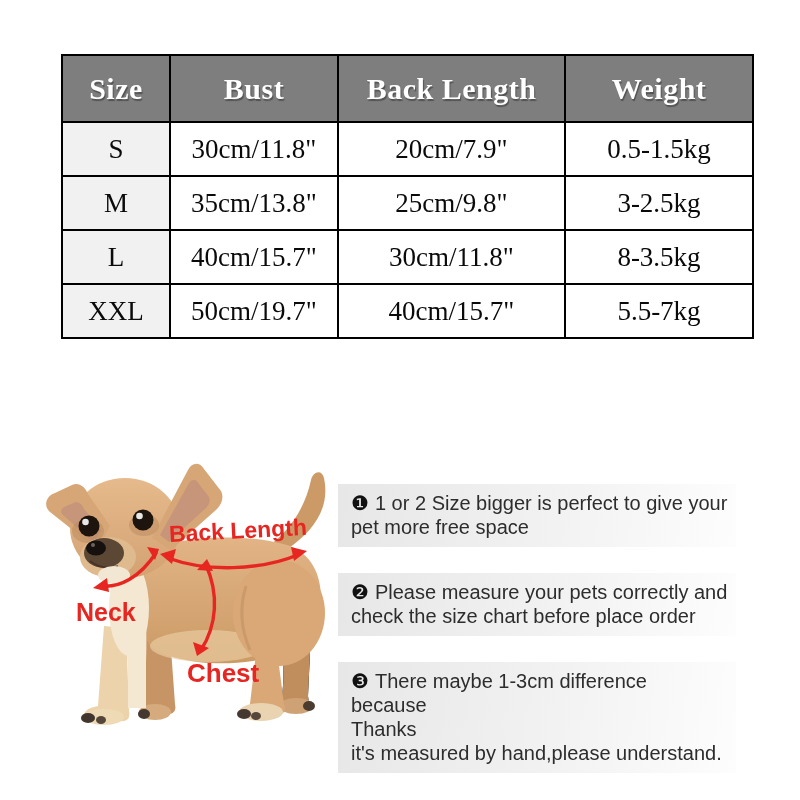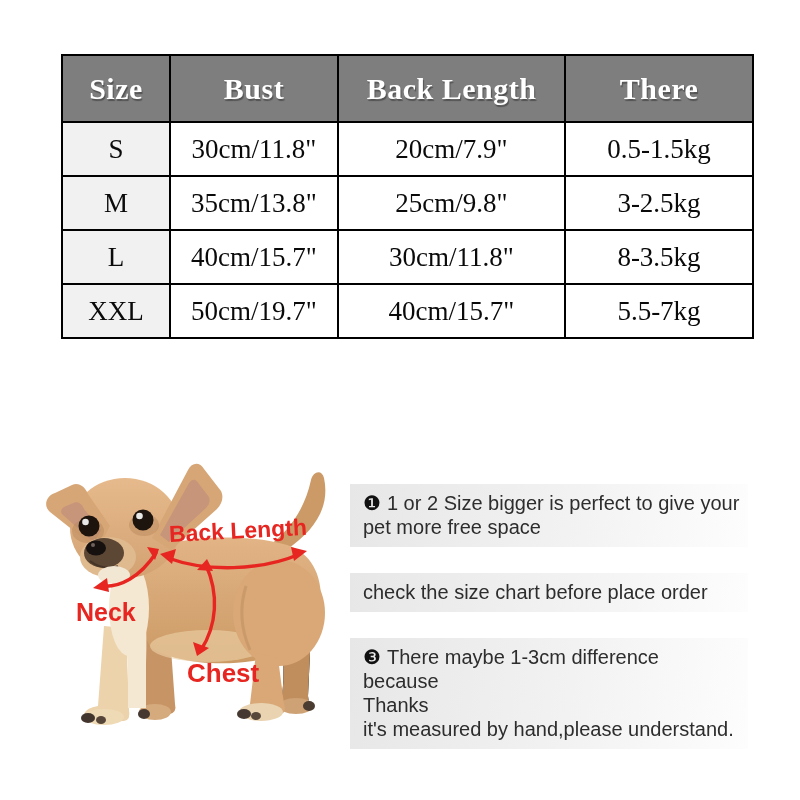--- a/index.html
+++ b/index.html
@@ -14,21 +14,21 @@
   .size-table th{background:#7e7e7e;color:#ffffff;font-weight:bold;font-size:30px;height:65px;
               letter-spacing:.5px;text-shadow:1px 2px 1px rgba(0,0,0,.35);}
   .size-table td{background:#ffffff;font-size:27px;height:52px;color:#0a0a0a;}
   .size-table td.size-col{background:#f1f1f1;}
 
   
   .dog-figure{position:absolute;left:28px;top:458px;width:316px;height:336px;}
   .ann-label{font-family:"Liberation Sans",sans-serif;font-weight:600;fill:#e72621;}
 
   
-  .notes{position:absolute;left:350px;top:484px;width:398px;
+  .notes{position:absolute;left:338px;top:484px;width:398px;
          font-family:"Liberation Sans",sans-serif;color:#2d2d2d;}
   .note{background:linear-gradient(97deg,#e7e7e7 0%,#f2f2f2 55%,#fdfdfd 100%);
         padding:7px 8px 8px 13px;margin-bottom:26px;font-size:20px;line-height:24px;}
   .note .bullet{font-size:20px;color:#111;margin-right:6px;}
 </style>
 </head>
 <body>
 
 <div class="canvas">
 
@@ -37,21 +37,21 @@
       <col style="width:108px">
         <col style="width:168px">
         <col style="width:227px">
         <col style="width:188px">
     </colgroup>
     <thead>
       <tr>
         <th>Size</th>
         <th>Bust</th>
         <th>Back Length</th>
-        <th>There</th>
+        <th>Weight</th>
       </tr>
     </thead>
     <tbody>
       <tr>
         <td class="size-col">S</td>
         <td>30cm/11.8"</td>
         <td>20cm/7.9"</td>
         <td>0.5-1.5kg</td>
       </tr>
       <tr>
@@ -168,20 +168,21 @@
       </g>
     </svg>
   </div>
 
   <div class="notes">
     <div class="note">
       <div><span class="bullet">❶</span><span>1 or 2 Size bigger is perfect to give your</span></div>
       <div>pet more free space</div>
     </div>
     <div class="note">
+      <div><span class="bullet">❷</span><span>Please measure your pets correctly and</span></div>
       <div>check the size chart before place order</div>
     </div>
     <div class="note">
       <div><span class="bullet">❸</span><span>There maybe 1-3cm difference because</span></div>
       <div>Thanks</div>
       <div>it's measured by hand,please understand.</div>
     </div>
   </div>
 
 </div>

